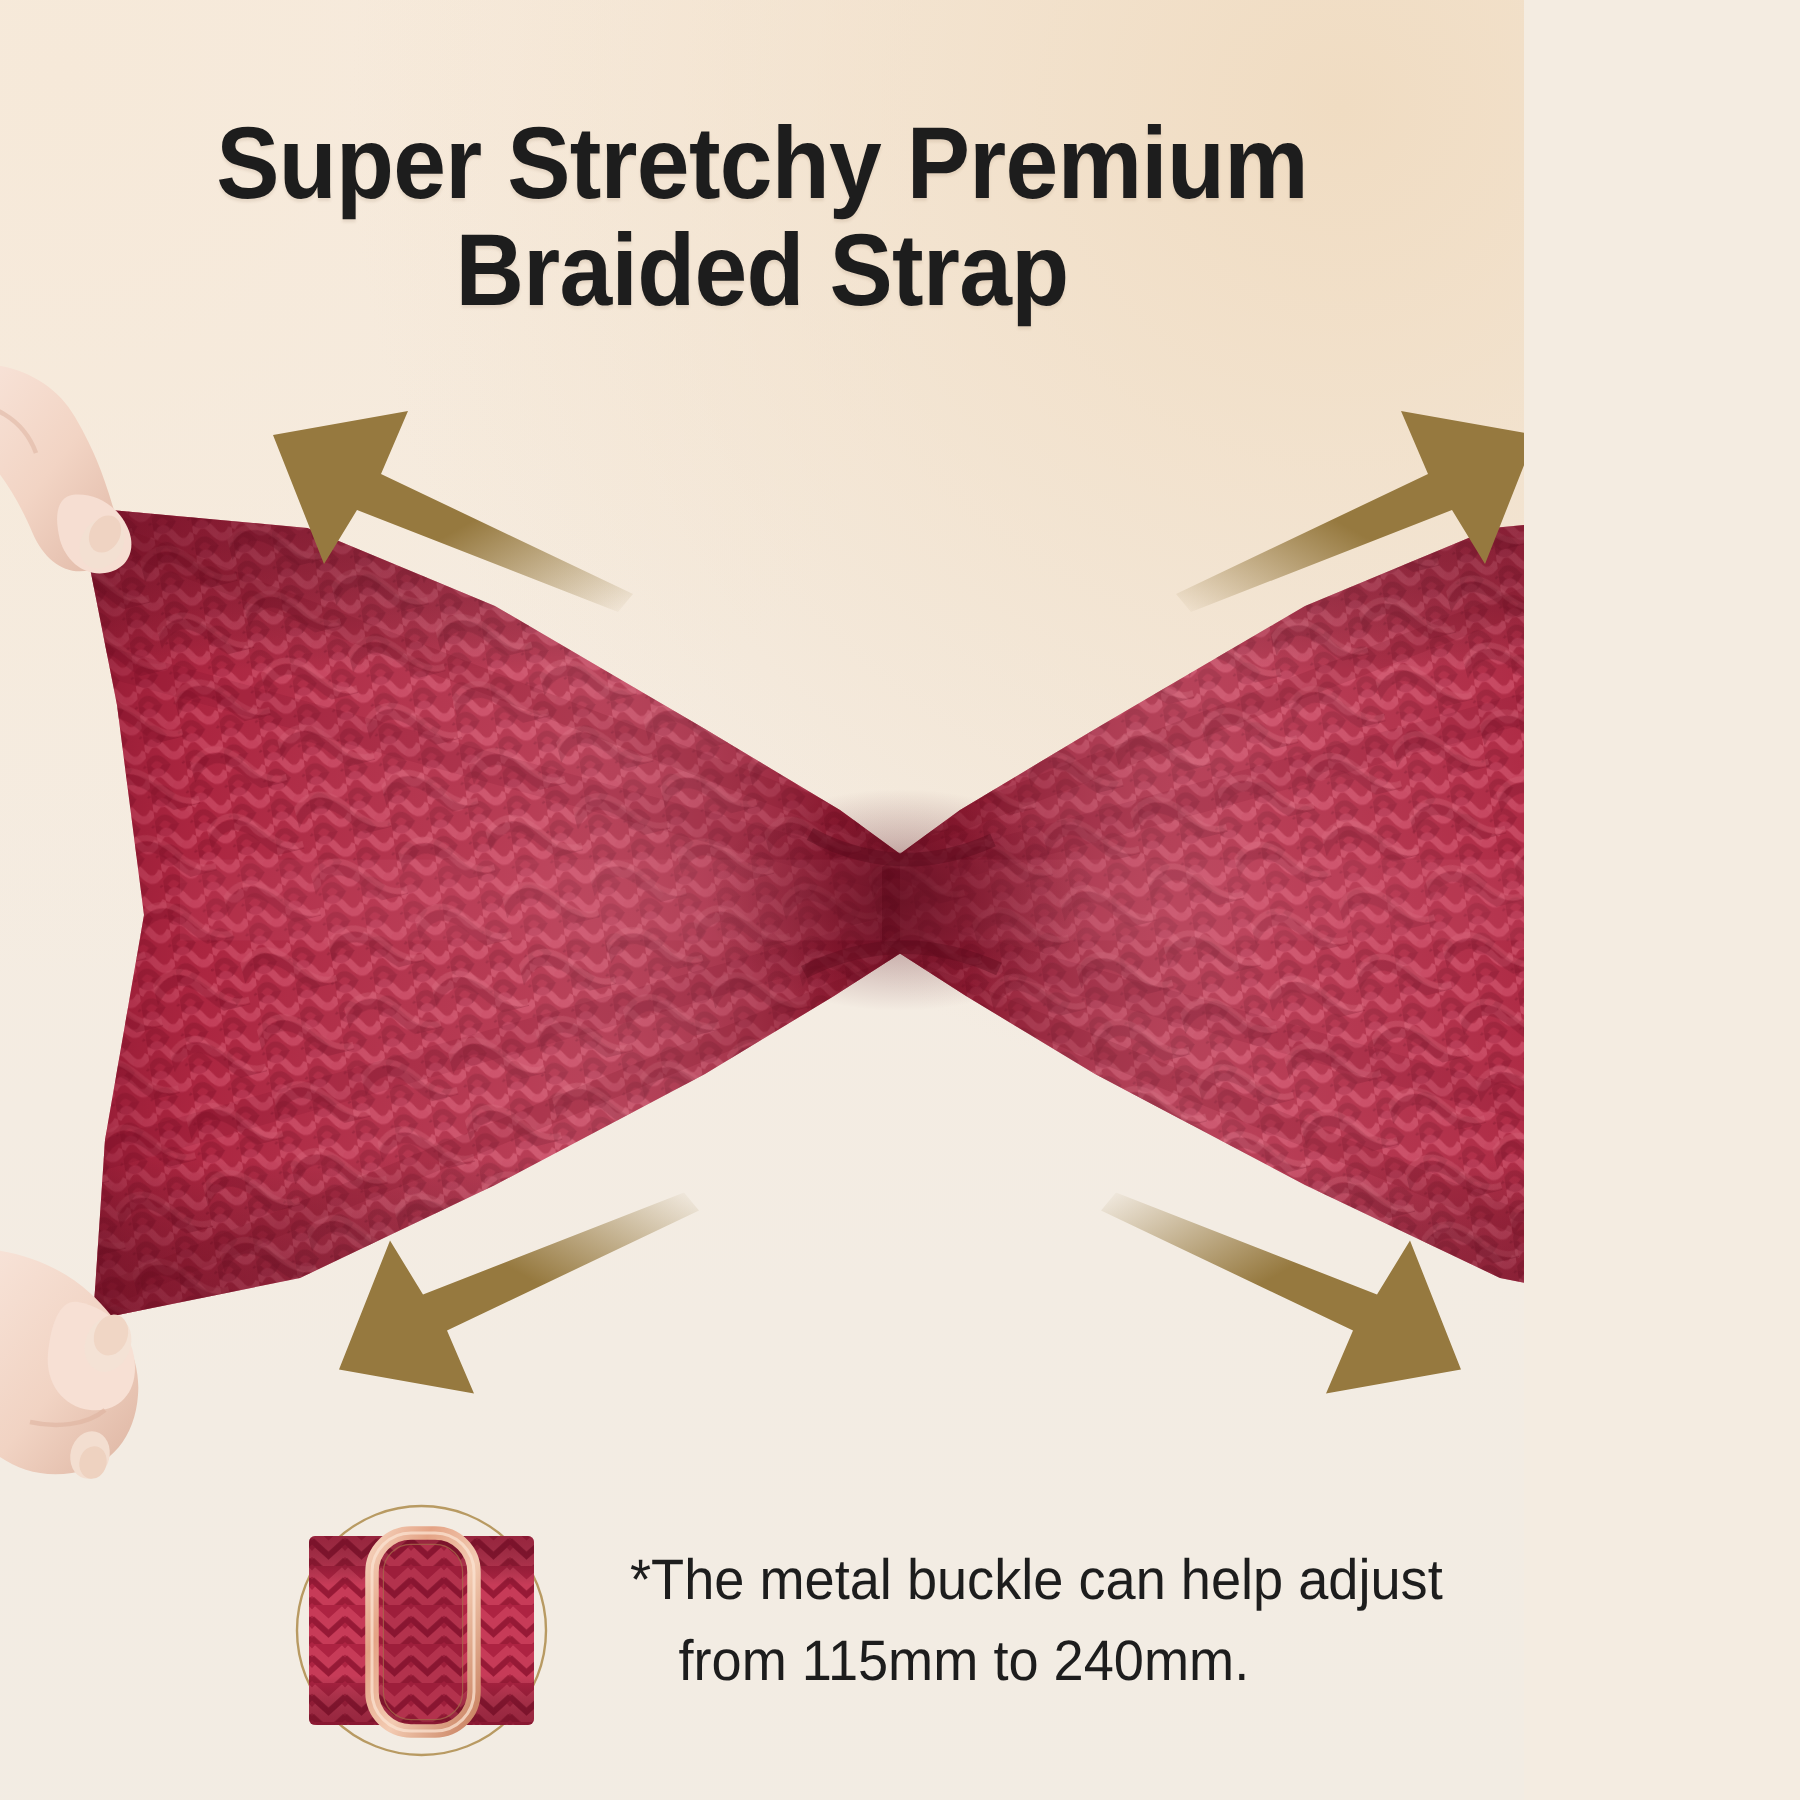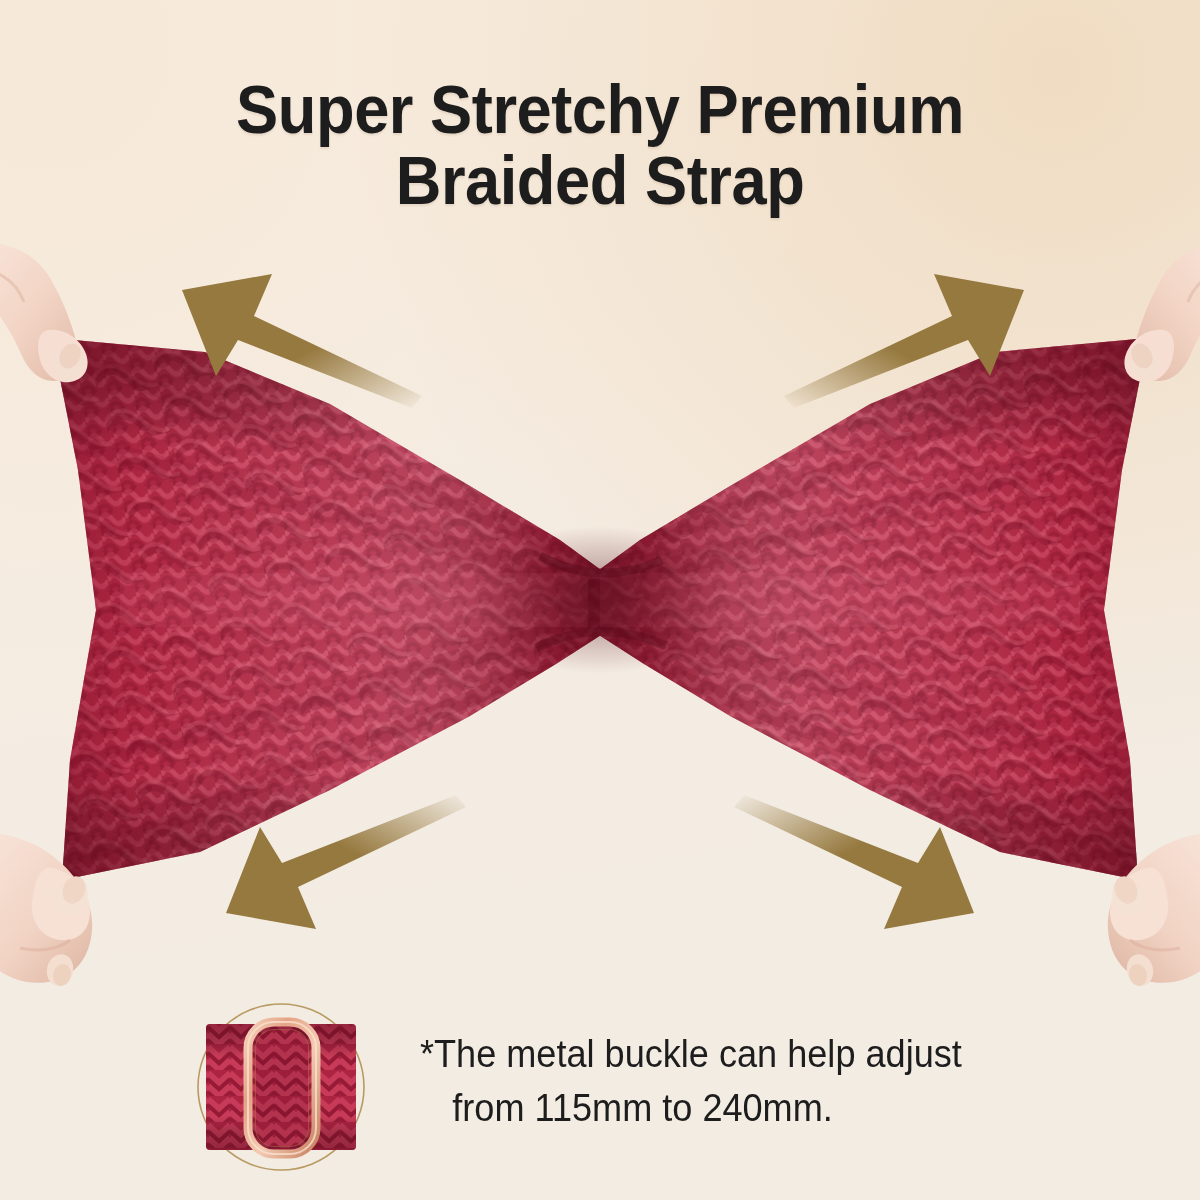--- a/index.html
+++ b/index.html
@@ -2,21 +2,21 @@
 <html><head>
 <meta charset="utf-8">
 <style>
   html,body{margin:0;padding:0;}
   body{
     width:1200px;height:1200px;overflow:hidden;
     font-family:"Liberation Sans", sans-serif;
     background:#f4ece1;
   }
   #stage{
-    position:relative;width:1200px;height:1200px;overflow:hidden;
+    position:relative;width:1016px;height:1200px;overflow:hidden;
     background:
       radial-gradient(circle at 88% 6%, #f0dcc2 0%, rgba(240,220,194,0) 46%),
       radial-gradient(circle at 4% 4%, #f6e9d9 0%, rgba(246,233,217,0) 40%),
       linear-gradient(170deg,#f7ecdf 0%,#f5ece1 38%,#f3ece3 70%,#f2ece3 100%);
   }
 
   
   .headline{
     position:absolute;left:0;right:0;top:74px;
     text-align:center;z-index:40;

